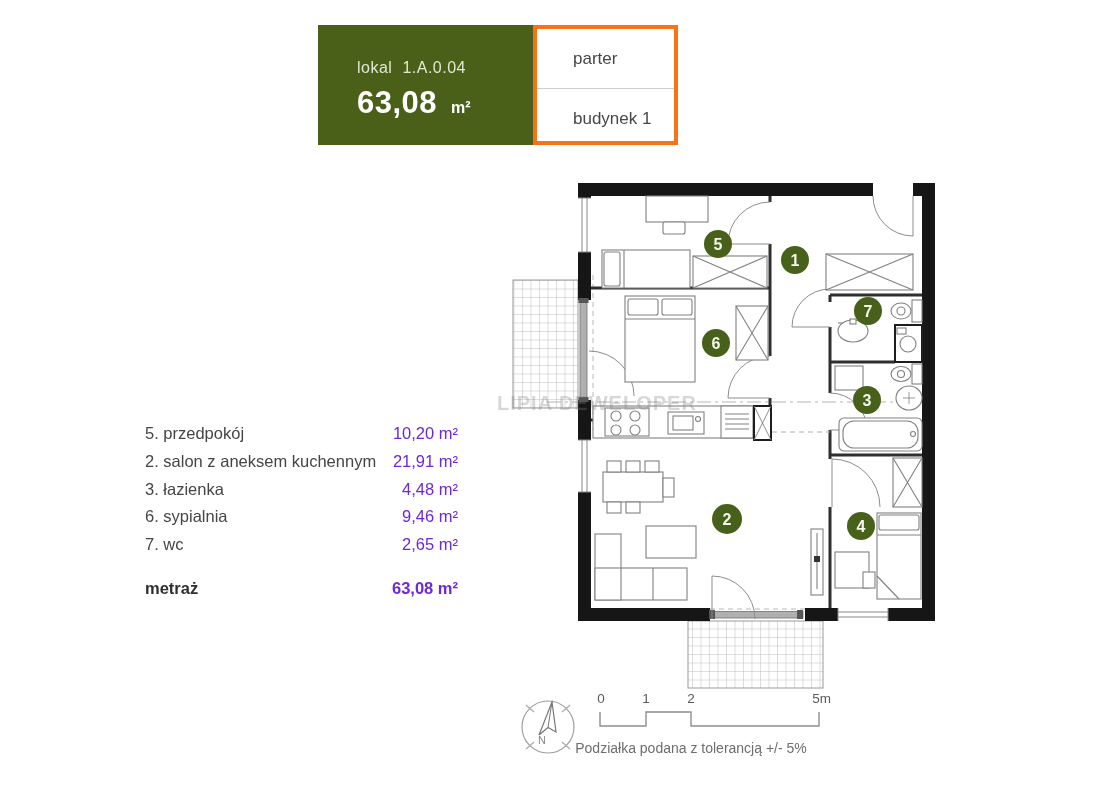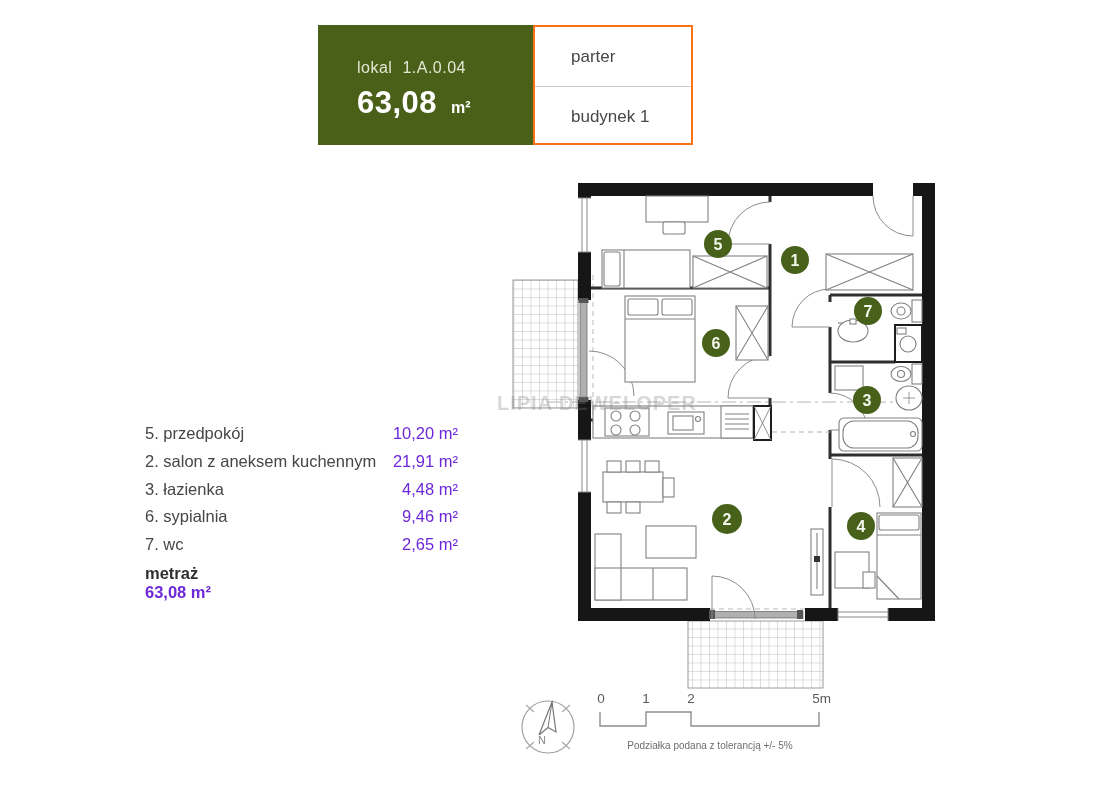--- a/index.html
+++ b/index.html
@@ -6,43 +6,43 @@
   .stage{position:relative;width:1103px;height:800px;background:#ffffff;overflow:hidden;
          font-family:"Liberation Sans", sans-serif;color:#454545;}
   
   .unit-card{position:absolute;left:318px;top:25px;width:215px;height:120px;background:#4a6019;
              box-sizing:border-box;padding:34px 0 0 39px;}
   .unit-line{font-size:16px;color:#e2e8d2;letter-spacing:.5px;}
   .unit-line .unit-no{margin-left:10px;}
   .unit-area{margin-top:8px;color:#ffffff;}
   .unit-area .big{font-size:31px;font-weight:bold;letter-spacing:.5px;}
   .unit-area .small{font-size:16px;font-weight:bold;margin-left:14px;}
-  .info-cells{position:absolute;left:533px;top:25px;width:160px;height:120px;box-sizing:border-box;
-              border:2px solid #f97316;background:#fff;}
+  .info-cells{position:absolute;left:533px;top:25px;width:145px;height:120px;box-sizing:border-box;
+              border:4px solid #f97316;background:#fff;}
   .info-cell{box-sizing:border-box;height:60px;display:flex;align-items:center;padding-left:36px;
              font-size:17px;color:#474747;}
   .info-cell:first-child{border-bottom:1px solid #cdcdcd;}
   
   .legend{position:absolute;left:145px;top:424px;width:313px;}
   .legend-row{display:flex;justify-content:space-between;align-items:baseline;height:27.8px;
               font-size:16.5px;color:#464646;}
   .legend-row .area{color:#6d28d9;}
-  .legend-row.total{font-weight:bold;color:#2f2f2f;margin-top:1px;flex-direction:column;}
+  .legend-row.total{font-weight:bold;color:#2f2f2f;margin-top:16px;}
   
   .plan{position:absolute;left:505px;top:178px;width:435px;height:517px;}
   .watermark{position:absolute;left:497px;top:392px;width:213px;height:26px;overflow:hidden;
              font-size:20px;font-weight:bold;letter-spacing:1px;color:#7d7d7d;opacity:.30;
              white-space:nowrap;pointer-events:none;}
   
   .compass{position:absolute;left:516px;top:696px;}
   .scalebar{position:absolute;left:595px;top:691px;width:236px;height:46px;font-size:13.5px;color:#5a5a5a;}
   .scalebar .tick{position:absolute;top:0;}
   .scalebar svg{position:absolute;left:0;top:16px;}
-  .scale-note{position:absolute;left:560px;top:740px;width:300px;text-align:center;
-              font-size:10px;color:#6e6e6e;}
+  .scale-note{position:absolute;left:541px;top:740px;width:300px;text-align:center;
+              font-size:14px;color:#6e6e6e;}
 </style>
 </head>
 <body>
 
 <div class="stage">
 
   <div class="unit-card">
     <div class="unit-line">
       <span>lokal</span><span class="unit-no">1.A.0.04</span>
     </div>

